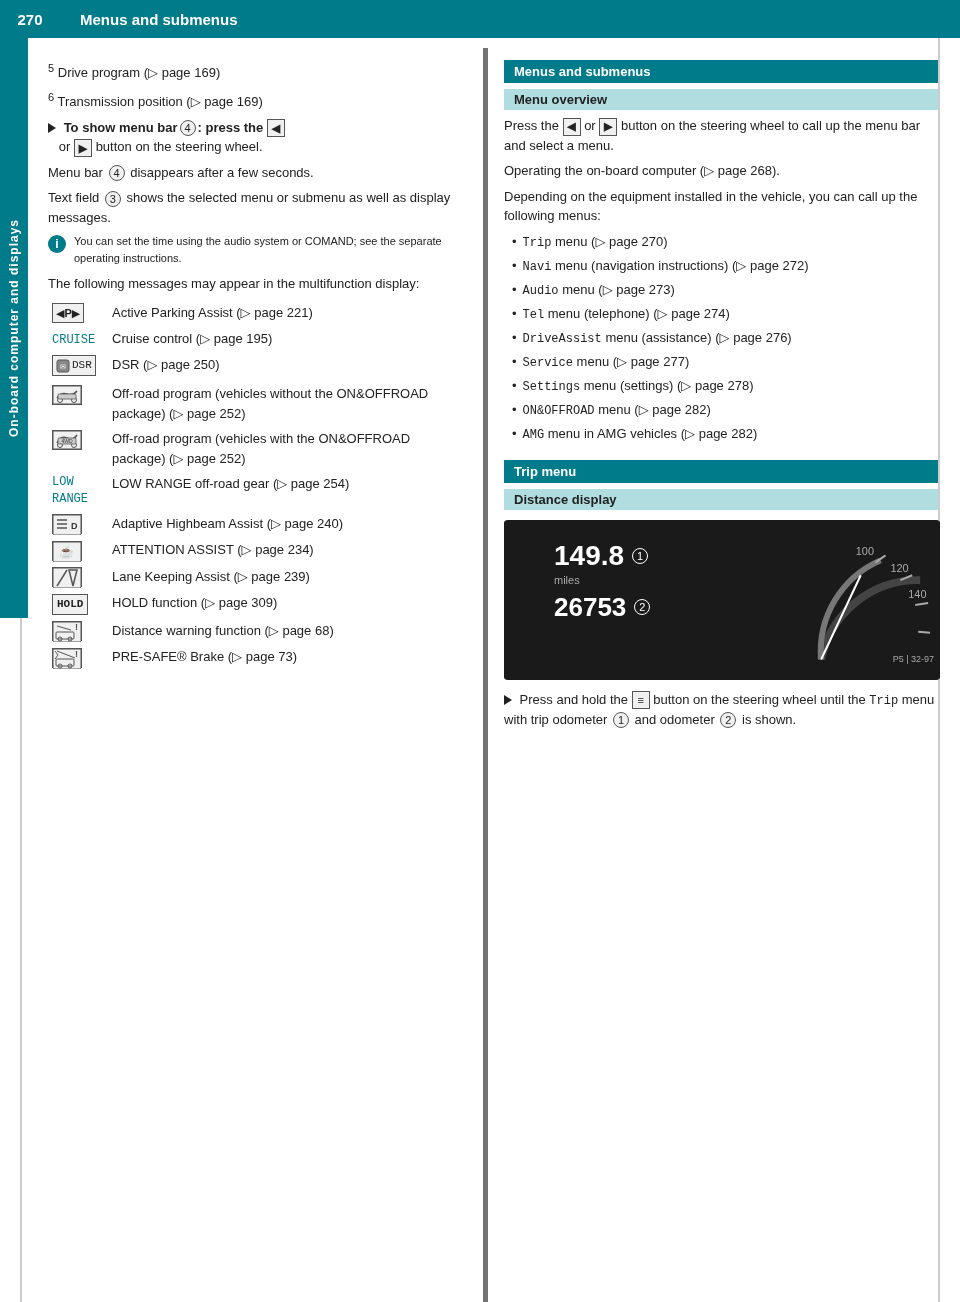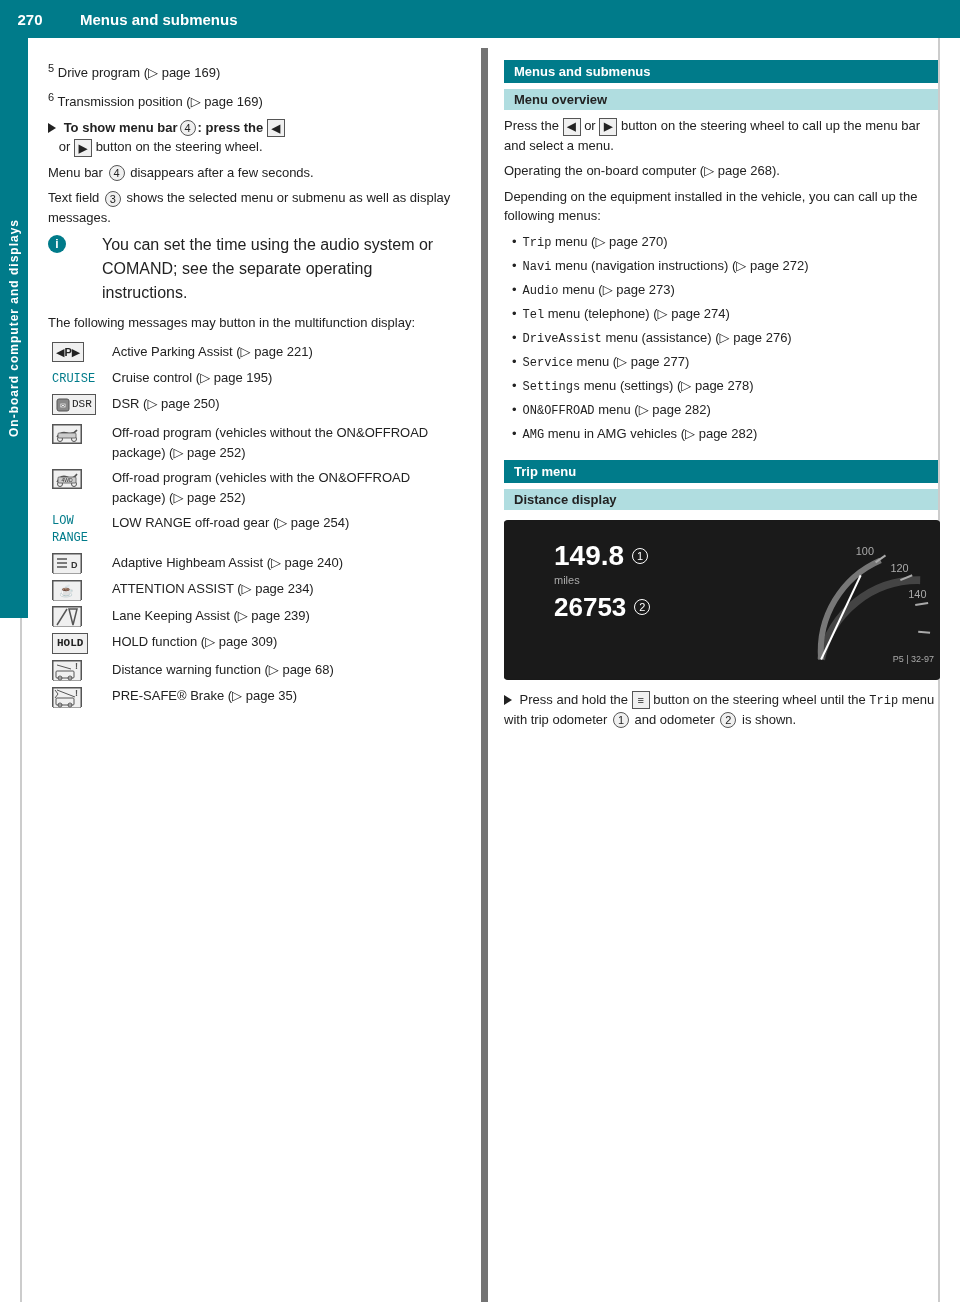--- a/index.html
+++ b/index.html
@@ -76,21 +76,21 @@
       display: flex;
       margin-left: 28px;
       padding-top: 10px;
       min-height: 1264px;
     }
 
     
     .left-col {
       width: 460px;
       padding: 12px 20px 12px 20px;
-      border-right: 7px solid #737373;
+      border-right: 5px solid #737373;
     }
 
     
     .right-col {
       width: 472px;
       padding: 12px 20px 12px 16px;
     }
 
     
     .section-heading {
@@ -302,23 +302,22 @@
     }
     .photo-credit {
       position: absolute;
       bottom: 16px;
       right: 6px;
       color: #aaa;
       font-size: 9px;
     }
 
     .note-text {
-      font-size: 16px;
+      font-size: 11px;
       line-height: 1.5;
-      margin-left: 28px;
     }
   </style>
 </head>
 <body>
 
 <div style="position:absolute;left:20px;top:38px;width:2px;background:#ccc;height:1264px;"></div>
 
 <div style="position:absolute;right:20px;top:38px;width:2px;background:#ccc;height:1264px;"></div>
 
 <div style="display:flex;align-items:stretch;height:38px;">
@@ -359,21 +358,21 @@
 
     <p>
       Text field <span class="circle-num">3</span> shows the selected menu or submenu as well as display messages.
     </p>
 
     <div class="info-box">
       <span class="info-icon">i</span>
       <span class="note-text">You can set the time using the audio system or COMAND; see the separate operating instructions.</span>
     </div>
 
-    <p>The following messages may button in the multifunction display:</p>
+    <p>The following messages may appear in the multifunction display:</p>
 
     <table class="icon-table">
       <tbody>
 
         <tr>
           <td>
             <span class="p-icon">◀<strong>P</strong>▶</span>
           </td>
           <td>Active Parking Assist (▷ page 221)</td>
         </tr>
@@ -506,21 +505,21 @@
                 <rect x="0" y="0" width="28" height="20" fill="#f0f0f0" stroke="#555" stroke-width="1"></rect>
                 <rect x="3" y="10" width="18" height="7" rx="1" fill="none" stroke="#555" stroke-width="1"></rect>
                 <circle cx="7" cy="17" r="2" fill="none" stroke="#555" stroke-width="1"></circle>
                 <circle cx="17" cy="17" r="2" fill="none" stroke="#555" stroke-width="1"></circle>
                 <text x="22" y="8" font-size="9" fill="#555" font-weight="bold" font-family="Arial">!</text>
                 <line x1="4" y1="2" x2="22" y2="9" stroke="#555" stroke-width="1"></line>
                 <path d="M2,2 L5,6 L2,10" fill="none" stroke="#555" stroke-width="1"></path>
               </svg>
             </span>
           </td>
-          <td>PRE-SAFE® Brake (▷ page 35)</td>
+          <td>PRE-SAFE® Brake (▷ page 73)</td>
         </tr>
       </tbody>
     </table>
 
   </div>
 
   <div class="right-col">
 
     <div class="section-heading">Menus and submenus</div>
 

